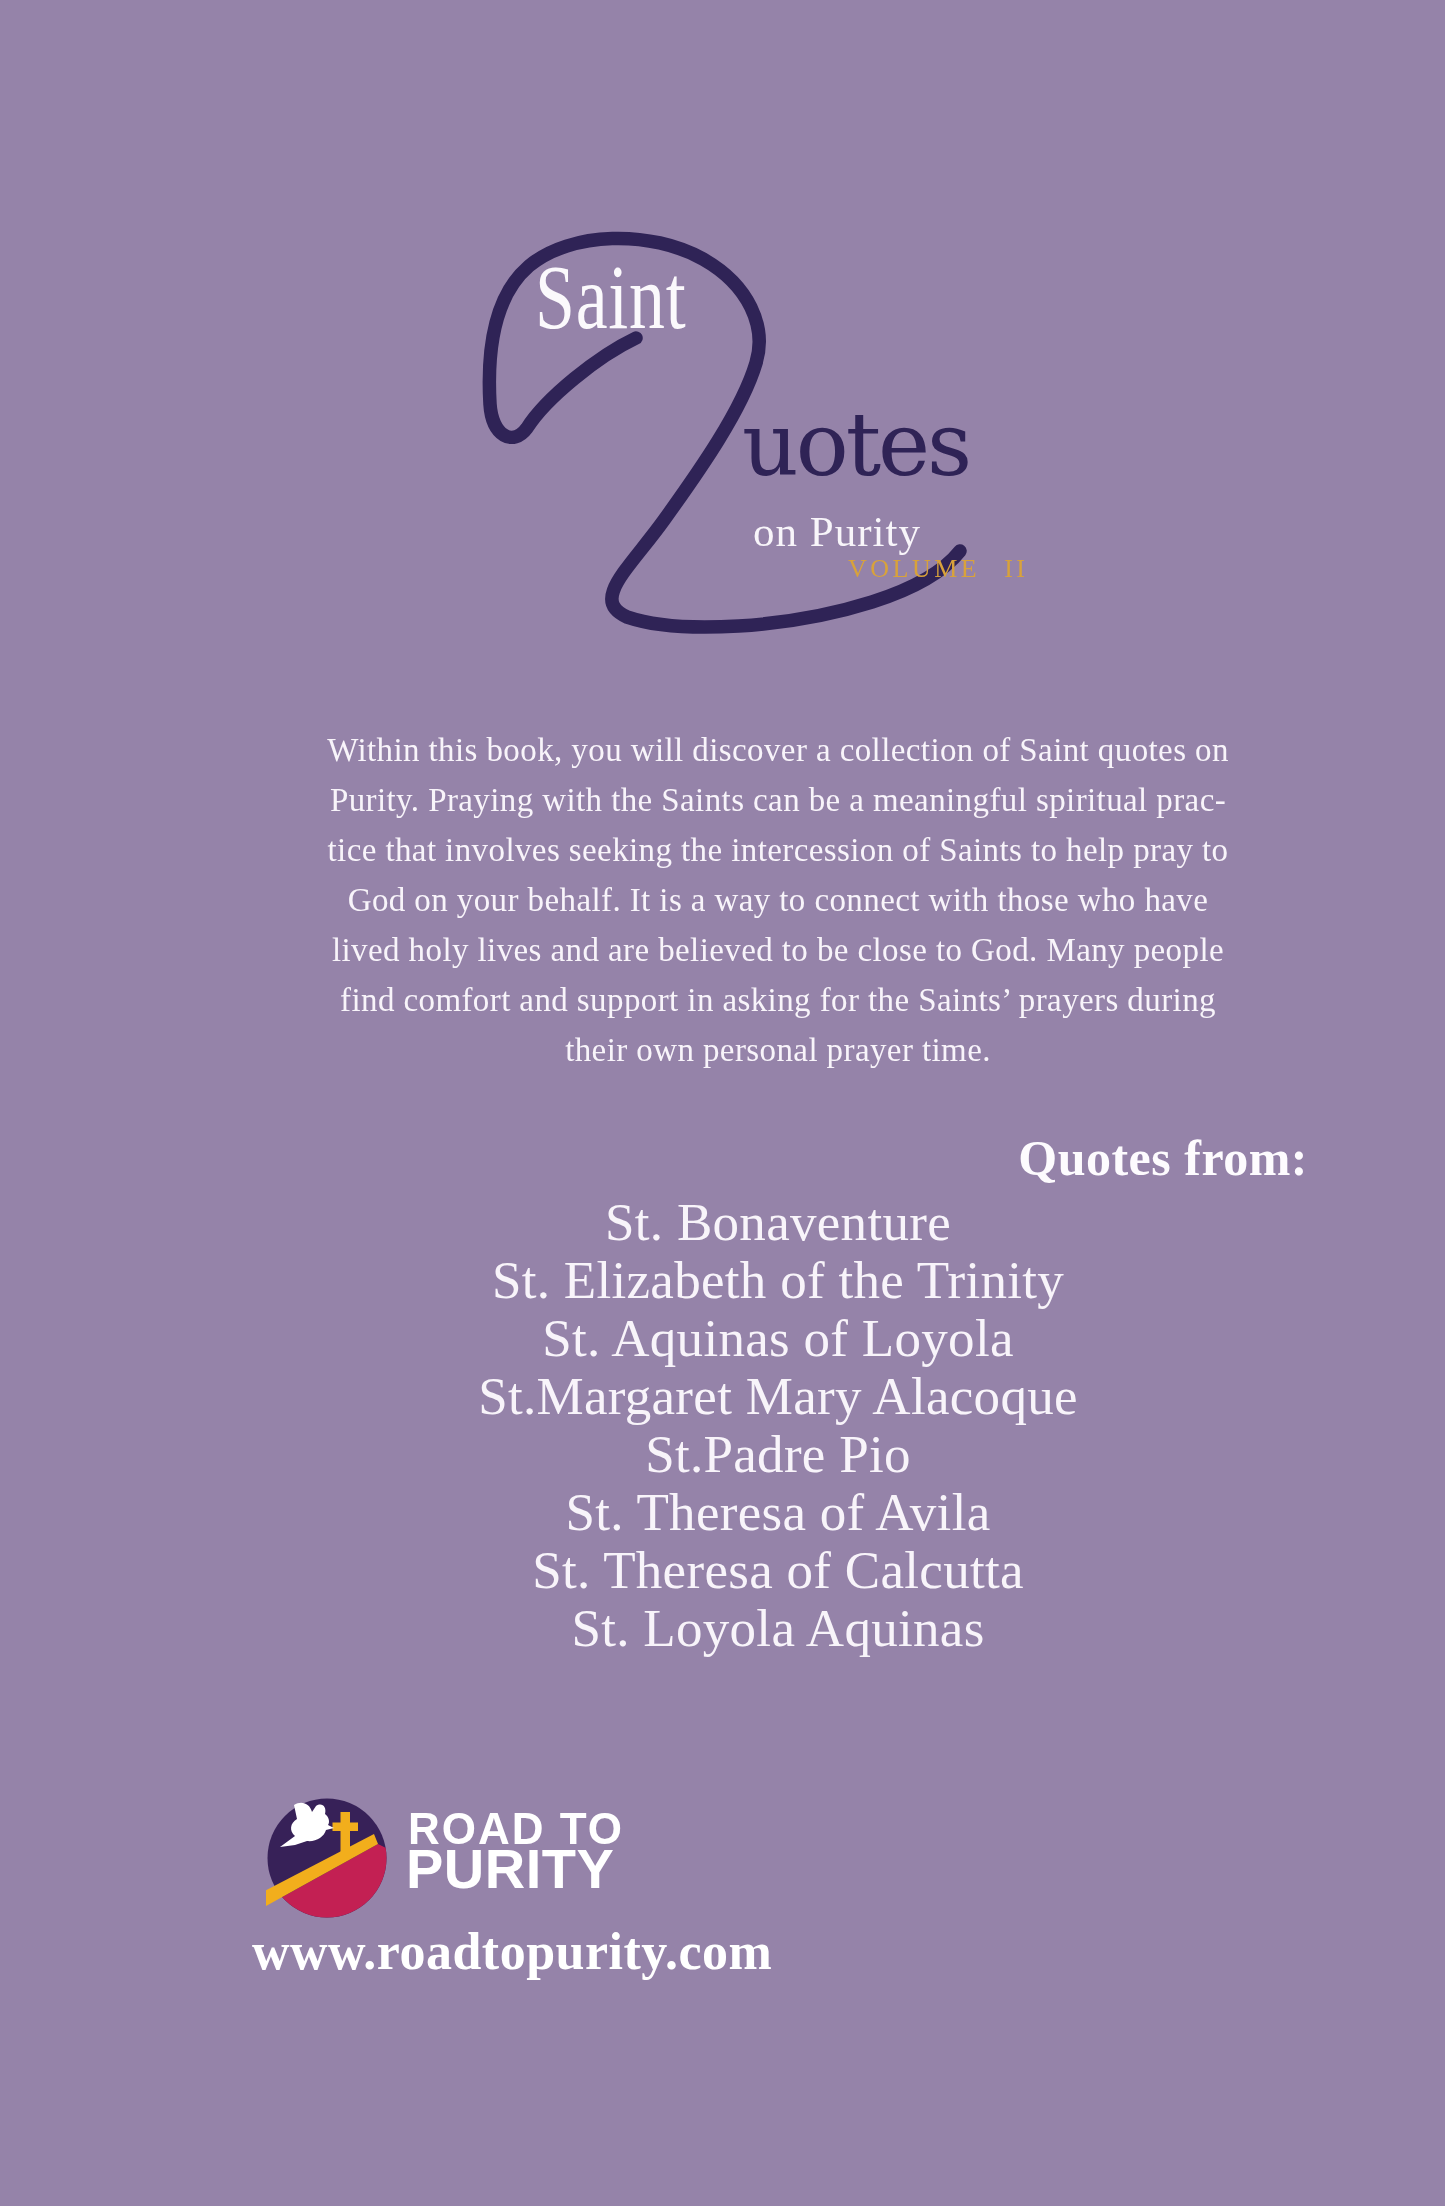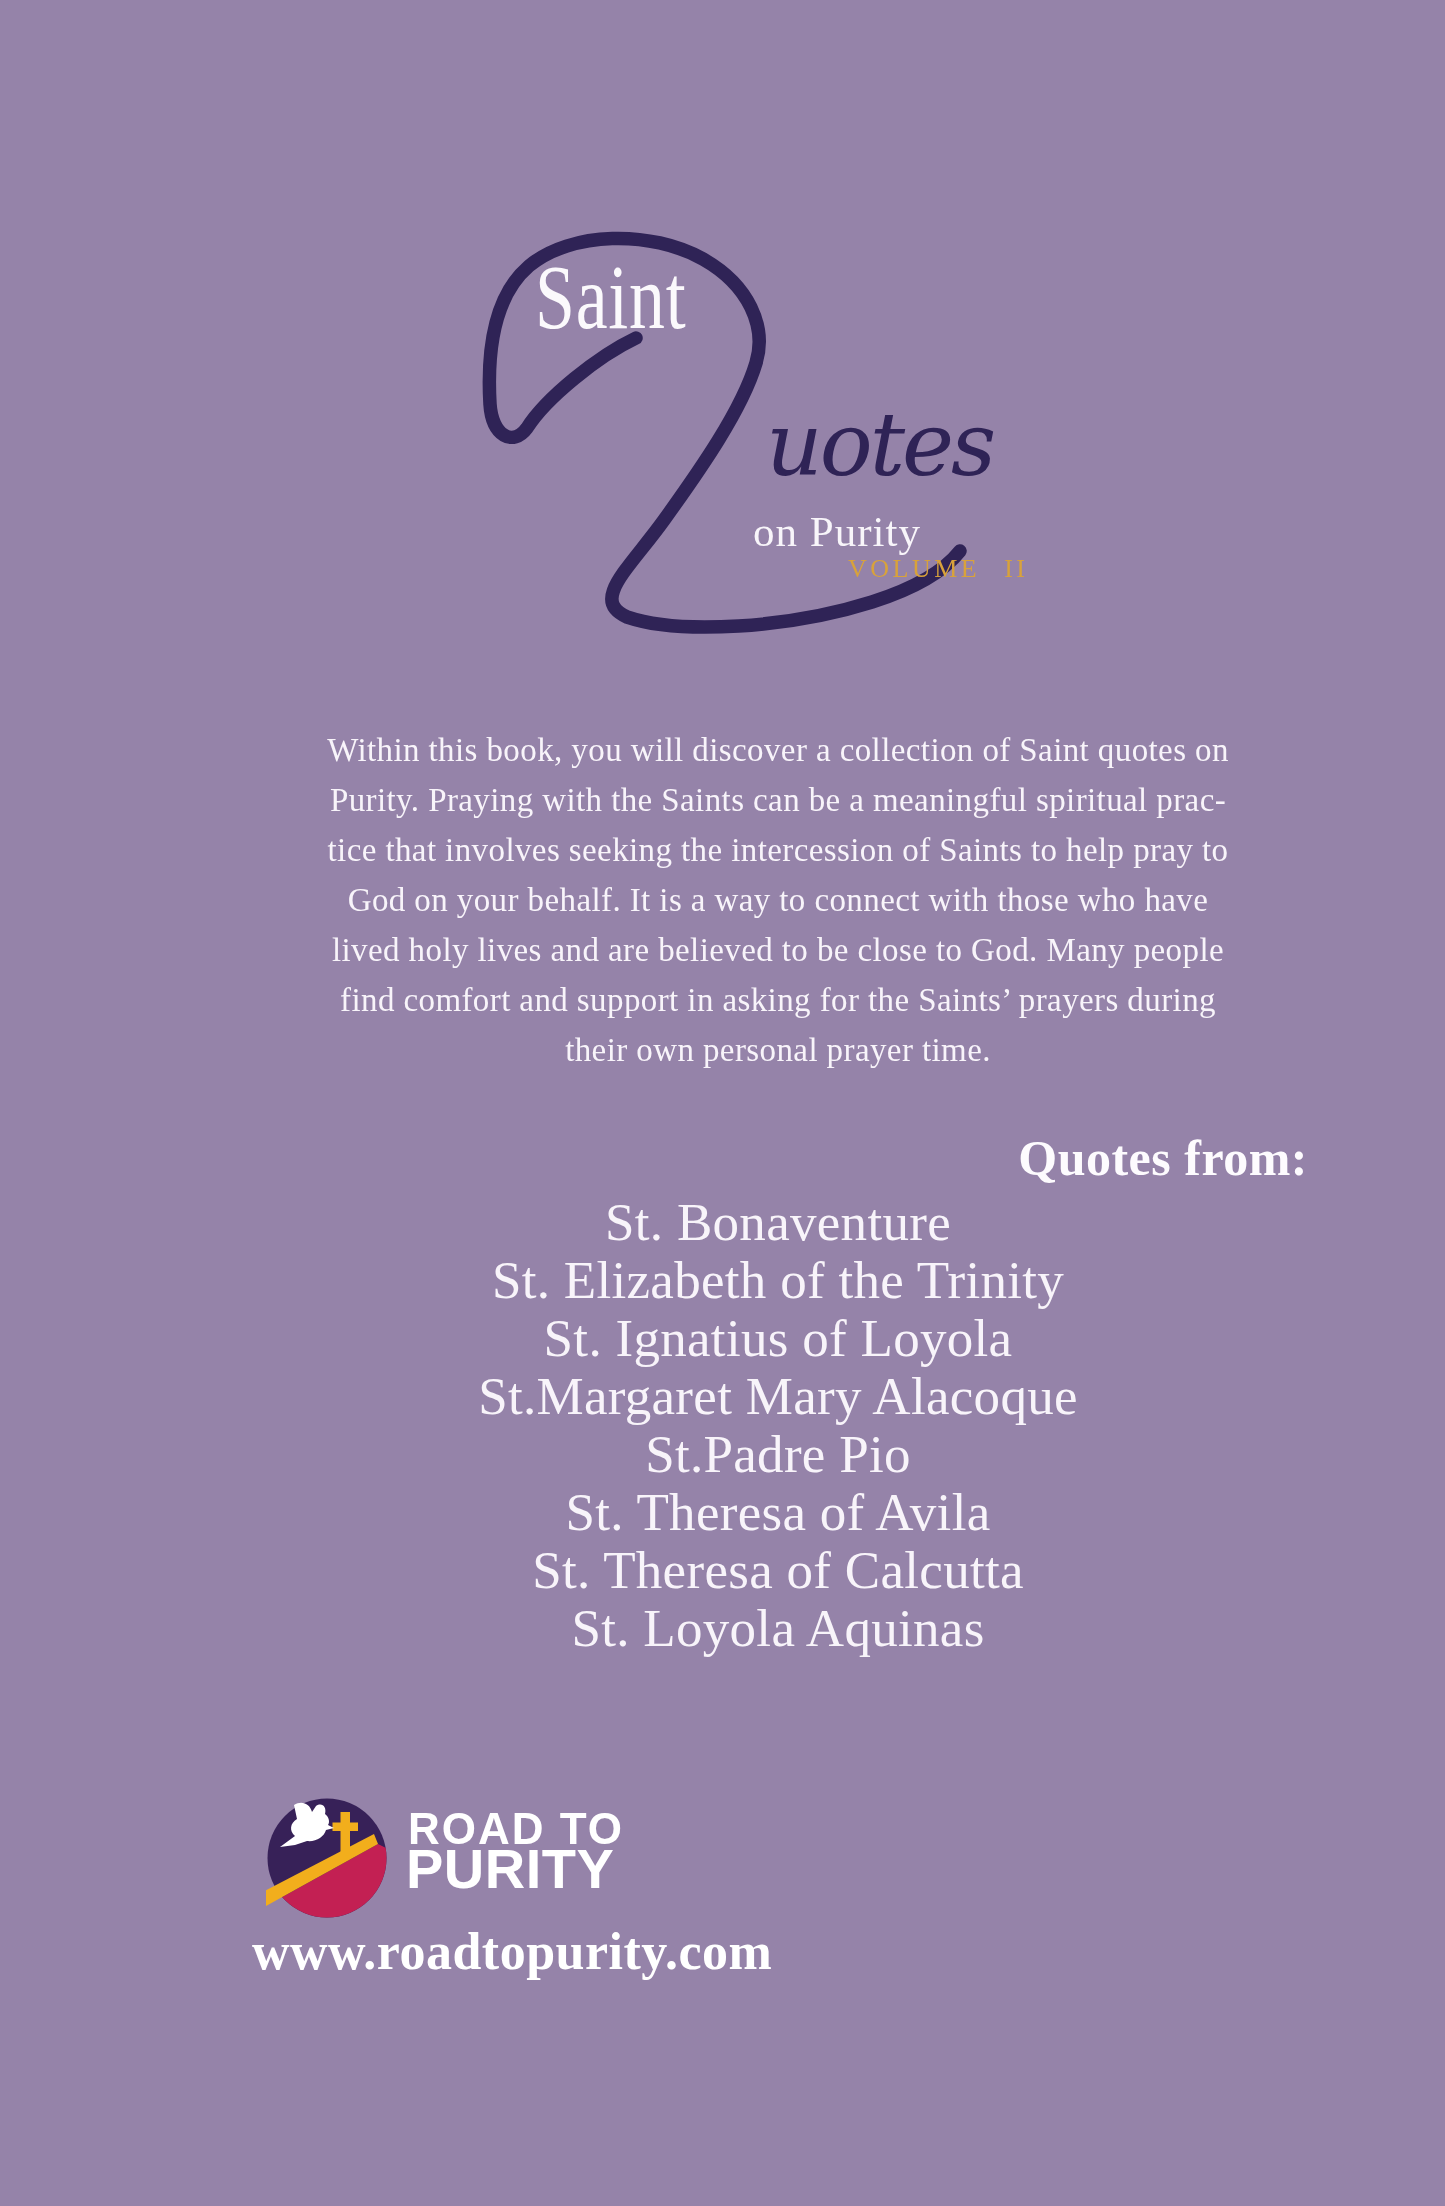--- a/index.html
+++ b/index.html
@@ -11,23 +11,23 @@
   
   #q-art{position:absolute;left:0;top:0;width:1445px;height:2206px;pointer-events:none;}
   .saint-word{
     position:absolute;left:535px;top:251px;
     font-size:92px;line-height:1;color:#FBF9FC;
     transform:scaleX(0.78);transform-origin:left top;
     letter-spacing:1px;white-space:nowrap;
   }
   .uotes-word{
     position:absolute;left:742px;top:401px;
-    font-family:"DejaVu Serif", serif;font-style:italic;
+    font-family:"DejaVu Serif", serif;
     font-size:88px;line-height:1;color:#2F2356;
-    letter-spacing:-3px;white-space:nowrap;margin-left:24px;
+    letter-spacing:-3px;white-space:nowrap;
   }
   .on-purity{
     position:absolute;left:753px;top:510px;
     font-size:43px;line-height:1;color:#F8F5FA;
     letter-spacing:1px;white-space:nowrap;
   }
   .volume{
     position:absolute;left:820px;top:556px;
     font-size:26px;line-height:1;color:#D8A23B;
     letter-spacing:3.5px;word-spacing:14px;white-space:nowrap;margin-left:28px;
@@ -95,21 +95,21 @@
   <div>God on your behalf. It is a way to connect with those who have</div>
   <div>lived holy lives and are believed to be close to God. Many people</div>
   <div>find comfort and support in asking for the Saints’ prayers during</div>
   <div>their own personal prayer time.</div>
 </div>
 
 <div class="qf-heading">Quotes from:</div>
 <div class="saints-list">
   <div>St. Bonaventure</div>
   <div>St. Elizabeth of the Trinity</div>
-  <div>St. Ignatius of Loyola</div>
+  <div>St. Aquinas of Loyola</div>
   <div>St.Margaret Mary Alacoque</div>
   <div>St.Padre Pio</div>
   <div>St. Theresa of Avila</div>
   <div>St. Theresa of Calcutta</div>
   <div>St. Loyola Aquinas</div>
 </div>
 
 <svg id="logo-mark" viewBox="0 0 122 122" xmlns="http://www.w3.org/2000/svg">
   <defs>
     <clipPath id="logo-circle-clip">

